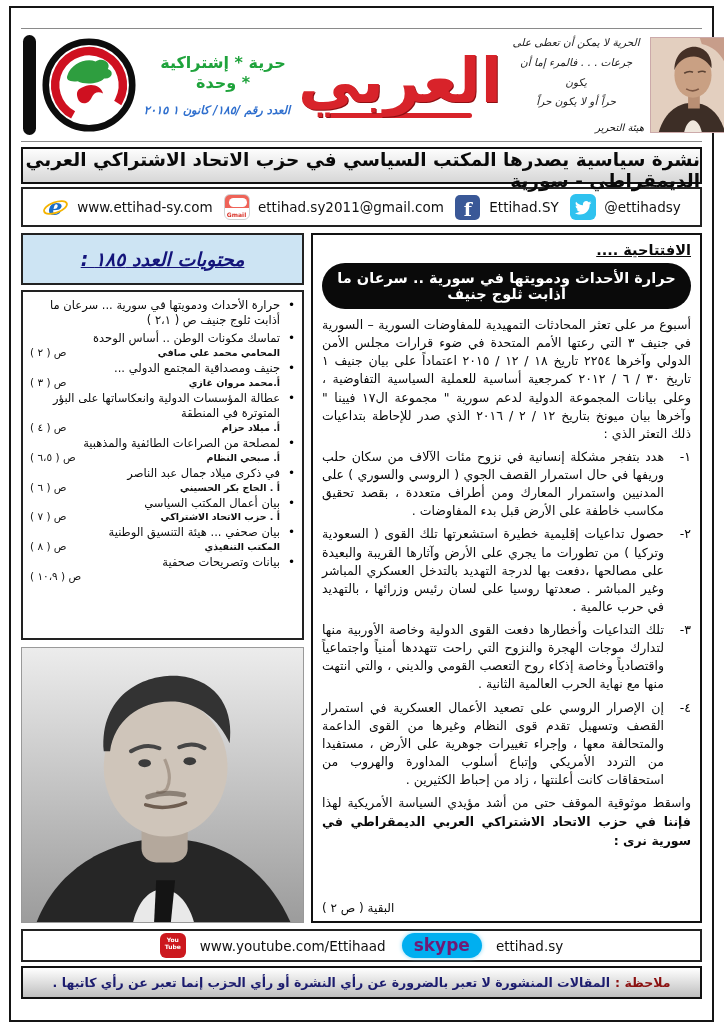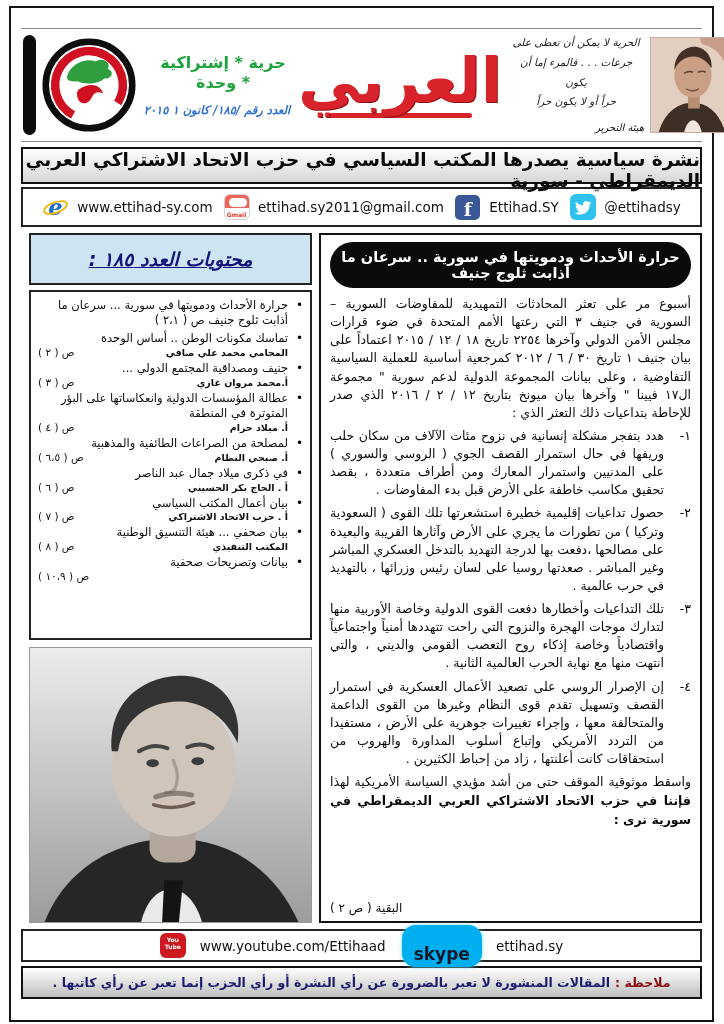--- a/index.html
+++ b/index.html
@@ -38,26 +38,26 @@
   .cicon { width:27px; height:27px; flex:none; display:flex; align-items:center; justify-content:center; }
   .fb-badge { width:25px; height:25px; background:#3a5897; color:#fff; border-radius:5px;
               font-weight:bold; font-size:19px; display:flex; align-items:flex-end; justify-content:center;
               font-family:"DejaVu Serif", serif; line-height:1.05; }
   .gm-badge { width:26px; height:26px; border-radius:6px; background:linear-gradient(#ef6358 55%, #ffffff 55%);
               border:1px solid #d0d0d0; position:relative; overflow:hidden; }
   .gm-cloud { position:absolute; left:4px; top:3px; width:18px; height:9px; background:#fff; border-radius:8px; }
   .gm-word { position:absolute; left:0; right:0; bottom:1px; text-align:center; font-size:6px; font-weight:bold; color:#d93025; }
   .yt-badge { width:26px; height:25px; background:#cc181e; border-radius:6px; color:#fff; text-align:center;
               font-size:6px; font-weight:bold; line-height:1.2; padding-top:3px; }
-  .skype-blob { background:#00aff0; color:#0f172a; border-radius:14px; padding:19px 12px 3px;
+  .skype-blob { background:#00aff0; color:#701a75; border-radius:14px; padding:2px 12px 3px;
                 font-weight:bold; font-size:17px; font-family:"DejaVu Sans", sans-serif;
                 box-shadow:0 0 4px #7fd6f7; }
 
   
-  .cols { margin-top:6px; display:flex; gap:7px; height:690px; align-items:stretch;margin-left:8px; }
+  .cols { margin-top:6px; display:flex; gap:7px; height:690px; align-items:stretch; }
   .leftcol { width:283px; flex:none; display:flex; flex-direction:column; }
   .toc-head { border:2px solid #222; background:#cde4f3; height:52px; display:flex; align-items:center;
               justify-content:center; direction:rtl; }
   .toc-head .t { color:#14147a; font-weight:bold; font-style:italic; font-size:19px; text-decoration:underline; }
   .toc-box { margin-top:5px; border:2px solid #222; flex:1 1 auto; overflow:hidden;
              padding:6px 7px 4px 7px; direction:rtl; background:#fff; }
   .toc-item { display:flex; gap:6px; margin-bottom:3px; }
   .toc-item .bullet { width:9px; flex:none; font-size:12px; line-height:1.3; }
   .toc-item .bullet::before { content:"•"; }
   .toc-body { flex:1 1 auto; }
@@ -304,20 +304,21 @@
               <ellipse cx="117" cy="116" rx="6" ry="4" fill="#3b3b3b"></ellipse>
               <ellipse cx="160" cy="114" rx="6" ry="4" fill="#3b3b3b"></ellipse>
               <path d="M136 112 q8 18 2 30 q-4 5 -10 3" stroke="#a89a8d" stroke-width="3" fill="none"></path>
               <path d="M118 158 q18 6 38 -2" stroke="#6e5d50" stroke-width="3.5" fill="none" stroke-linecap="round"></path>
               <path d="M120 150 q18 -6 34 -2" stroke="#55483e" stroke-width="5" fill="none" stroke-linecap="round" opacity="0.55"></path>
             </svg>
           </div>
         </div>
 
         <div class="maincol">
+          <div class="sec-label">الافتتاحية ....</div>
           <div class="art-title">حرارة الأحداث ودمويتها في سورية .. سرعان ما أذابت ثلوج جنيف</div>
           <div class="art-par">أسبوع مر على تعثر المحادثات التمهيدية للمفاوضات السورية – السورية في جنيف ٣ التي رعتها الأمم المتحدة في ضوء قرارات مجلس الأمن الدولي وآخرها ٢٢٥٤ تاريخ ١٨ / ١٢ / ٢٠١٥ اعتماداً على بيان جنيف ١ تاريخ ٣٠ / ٦ / ٢٠١٢ كمرجعية أساسية للعملية السياسية التفاوضية ، وعلى بيانات المجموعة الدولية لدعم سورية " مجموعة ال١٧ فيينا " وآخرها بيان ميونخ بتاريخ ١٢ / ٢ / ٢٠١٦ الذي صدر للإحاطة بتداعيات ذلك التعثر الذي :</div>
 
           <div class="point">
             <span class="num">١-</span>
             <span class="ptxt">هدد بتفجر مشكلة إنسانية في نزوح مئات الآلاف من سكان حلب وريفها في حال استمرار القصف الجوي ( الروسي والسوري ) على المدنيين واستمرار المعارك ومن أطراف متعددة ، بقصد تحقيق مكاسب خاطفة على الأرض قبل بدء المفاوضات .</span>
           </div>
           <div class="point">
             <span class="num">٢-</span>
             <span class="ptxt">حصول تداعيات إقليمية خطيرة استشعرتها تلك القوى ( السعودية وتركيا ) من تطورات ما يجري على الأرض وآثارها القريبة والبعيدة على مصالحها ،دفعت بها لدرجة التهديد بالتدخل العسكري المباشر وغير المباشر . صعدتها روسيا على لسان رئيس وزرائها ، بالتهديد في حرب عالمية .</span>

